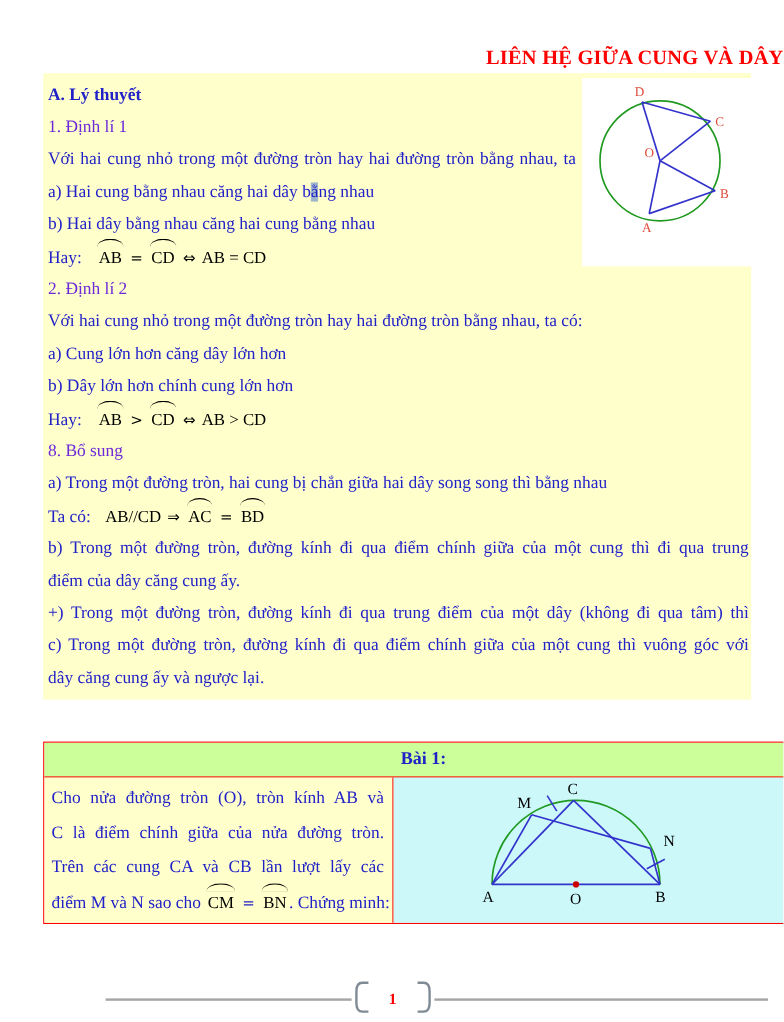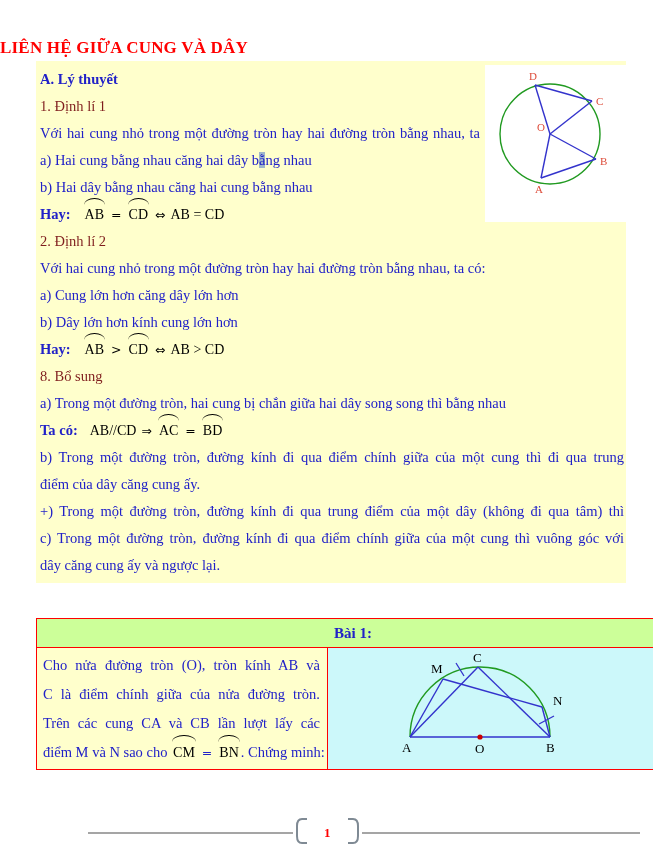--- a/index.html
+++ b/index.html
@@ -1,32 +1,32 @@
 <!DOCTYPE html>
 <html><head>
 <meta charset="utf-8">
 <style>
   html,body{margin:0;padding:0;background:#ffffff;}
   .page{position:relative;width:653px;height:852px;background:#ffffff;overflow:hidden;
         font-family:"Liberation Serif","DejaVu Serif",serif;font-size:14.5px;color:#000;}
   .blue{color:#2121C8;}
-  .red{color:#7f1d1d;}
+  .red{color:#6d28d9;}
   .bold{font-weight:bold;}
-  .page-title{position:absolute;top:38px;left:0;width:100%;text-align:left;
+  .page-title{position:absolute;top:38px;left:0;width:100%;text-align:right;
               font-size:17px;font-weight:bold;color:#FF0000;letter-spacing:.2px;}
   
   .theory{position:absolute;left:36px;top:61px;width:586px;background:#FFFFCC;
           padding:5px 2px 4px 2px;box-sizing:content-box;}
   .t-line{line-height:27px;height:27px;padding-left:2px;white-space:nowrap;}
   .jline{white-space:normal;text-align:justify;text-align-last:justify;overflow:hidden;}
   .narrow{width:440px;}
   .hl{background:#9FB6CA;}
   
   .m{color:#000;font-size:14px;}
-  .lbl{margin-right:12px;font-weight:bold;}
+  .lbl{margin-right:12px;}
   .op{font-style:normal;font-family:"DejaVu Sans",sans-serif;font-size:12.5px;margin:0 5px;}
   .arc{position:relative;display:inline-block;margin:0 2px;}
   .arc::after{content:"";position:absolute;left:-1px;right:-1px;top:-3px;height:6px;
               border-top:1.4px solid #000;border-radius:50% 50% 0 0 / 100% 100% 0 0;}
   
   .fig1box{position:absolute;left:449px;top:4px;width:166px;height:157px;background:#ffffff;}
   
   .b-heading{position:absolute;left:38px;top:662px;font-size:15px;font-weight:bold;color:#8b5cf6;}
   
   .ex-table{position:absolute;left:36px;top:618px;width:634px;border:1.5px solid #FF0000;box-sizing:border-box;}
@@ -79,21 +79,21 @@
     <div class="t-line jline blue narrow">Với hai cung nhỏ trong một đường tròn hay hai đường tròn bằng nhau, ta</div>
     <div class="t-line blue"><span>a) Hai cung bằng nhau căng hai dây b</span><span class="hl">ằ</span><span>ng nhau</span></div>
     <div class="t-line blue">b) Hai dây bằng nhau căng hai cung bằng nhau</div>
     <div class="t-line">
       <span class="blue lbl">Hay:</span><span class="m arc">AB</span><span class="op">=</span><span class="m arc">CD</span><span class="op">⇔</span><span class="m">AB = CD</span>
     </div>
 
     <div class="t-line red">2. Định lí 2</div>
     <div class="t-line blue">Với hai cung nhỏ trong một đường tròn hay hai đường tròn bằng nhau, ta có:</div>
     <div class="t-line blue">a) Cung lớn hơn căng dây lớn hơn</div>
-    <div class="t-line blue">b) Dây lớn hơn kính cung lớn hơn</div>
+    <div class="t-line blue">b) Dây lớn hơn chính cung lớn hơn</div>
     <div class="t-line">
       <span class="blue lbl">Hay:</span><span class="m arc">AB</span><span class="op">&gt;</span><span class="m arc">CD</span><span class="op">⇔</span><span class="m">AB &gt; CD</span>
     </div>
 
     <div class="t-line red">8. Bổ sung</div>
     <div class="t-line blue">a) Trong một đường tròn, hai cung bị chắn giữa hai dây song song thì bằng nhau</div>
     <div class="t-line">
       <span class="blue lbl">Ta có:</span><span class="m">AB//CD</span><span class="op">⇒</span><span class="m arc">AC</span><span class="op">=</span><span class="m arc">BD</span>
     </div>
     <div class="t-line jline blue">b) Trong một đường tròn, đường kính đi qua điểm chính giữa của một cung thì đi qua trung</div>

